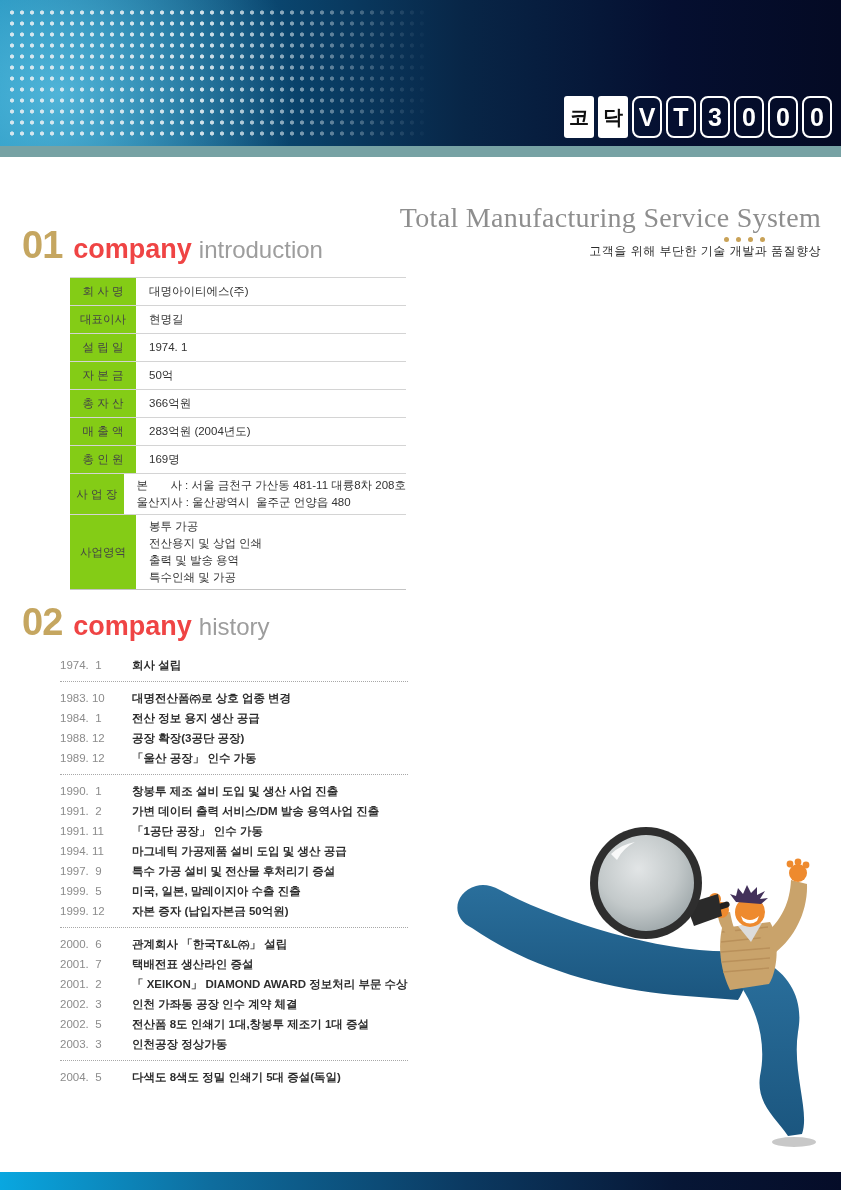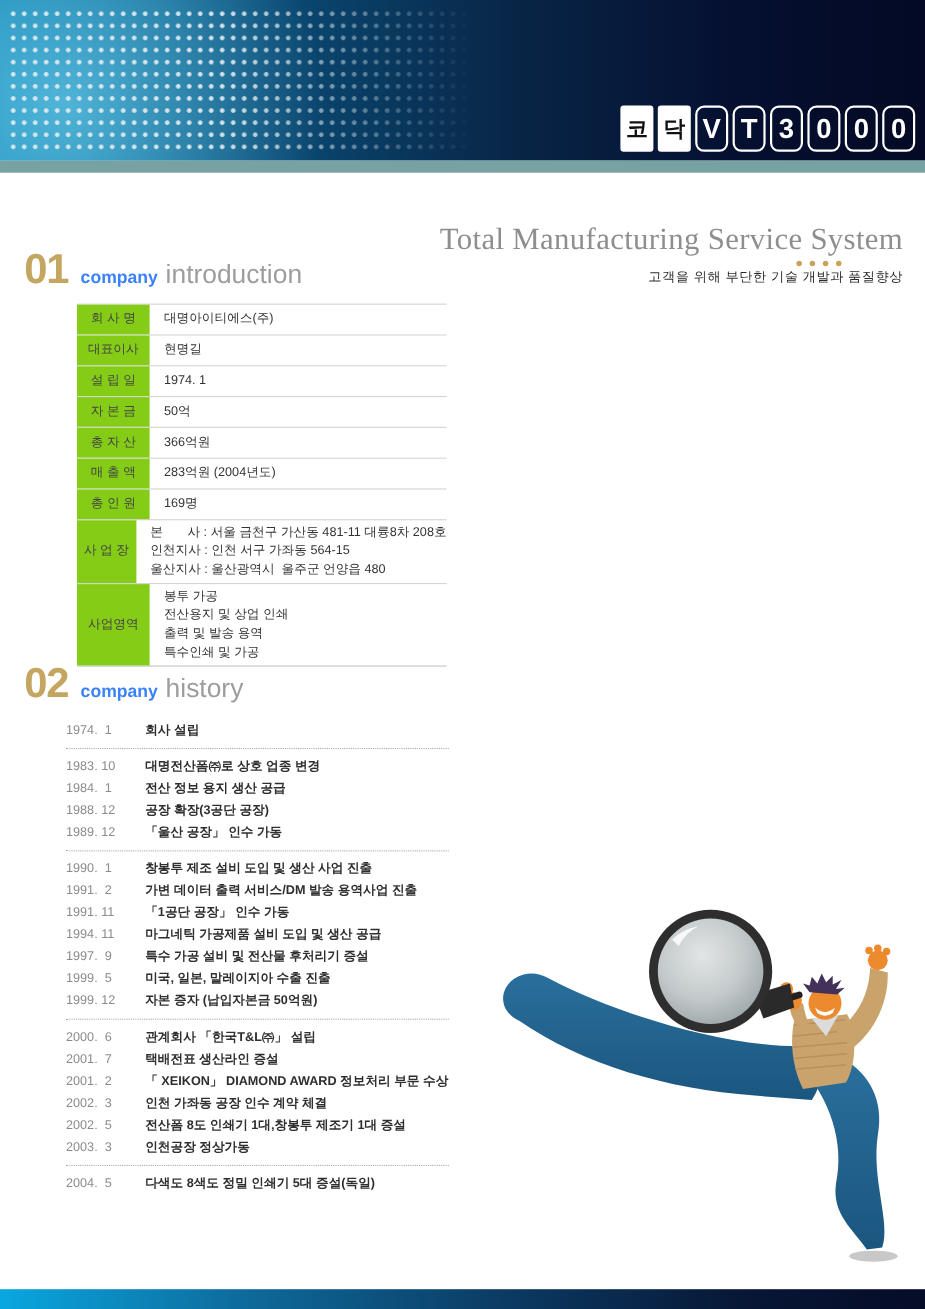--- a/index.html
+++ b/index.html
@@ -37,21 +37,21 @@
   .intro-title { position:absolute; top:184px; right:20px; text-align:right;margin-top:18px; }
   .title-en { font-family:"Liberation Serif", serif; font-size:28px; color:#8e8e8e; letter-spacing:0.3px; }
   .title-ko-wrap { position:relative; margin-top:9px; }
   .quad-dots { position:absolute; top:-6px; right:56px; display:flex; gap:7px; }
   .quad-dots i { width:5px; height:5px; border-radius:50%; background:#c9a257; }
   .title-ko { font-size:12px; color:#2b2b2b; font-weight:400; letter-spacing:0.5px; }
 
   
   .sec-head { display:flex; align-items:baseline; gap:11px; }
   .sec-num { font-size:38px; font-weight:bold; color:#c5a660; letter-spacing:-1px; line-height:1; }
-  .sec-bold { font-size:16px; font-weight:bold; color:#3b82f6; }
+  .sec-bold { font-size:27px; font-weight:bold; color:#ef4444; }
   .sec-light { font-size:24px; font-weight:400; color:#9d9d9d; margin-left:-4px; }
 
   
   .sec1 { position:absolute; left:22px; top:226px; }
   .info-table { margin:12px 0 0 48px; width:336px; border-bottom:1px solid #c4c4c4; font-size:11.5px; color:#333; }
   .itrow { display:flex; border-top:1px solid #d4d4d4; }
   .cell-label {
     width:66px; background:#84cc16; color:#444;
     display:flex; align-items:center; justify-content:center;
     text-align:center; white-space:pre; padding:7px 0; line-height:13px;
@@ -156,21 +156,20 @@
       <div class="itrow single">
         <div class="cell-label">총 인 원</div>
         <div class="cell-value">
             <div>169명</div>
           </div>
       </div>
       <div class="itrow">
         <div class="cell-label">사 업 장</div>
         <div class="cell-value">
           <div>본       사 : 서울 금천구 가산동 481-11 대륭8차 208호</div>
-          <div>인천지사 : 인천 서구 가좌동 564-15</div>
           <div>울산지사 : 울산광역시  울주군 언양읍 480</div>
         </div>
       </div>
       <div class="itrow">
         <div class="cell-label">사업영역</div>
         <div class="cell-value">
           <div>봉투 가공</div>
           <div>전산용지 및 상업 인쇄</div>
           <div>출력 및 발송 용역</div>
           <div>특수인쇄 및 가공</div>

